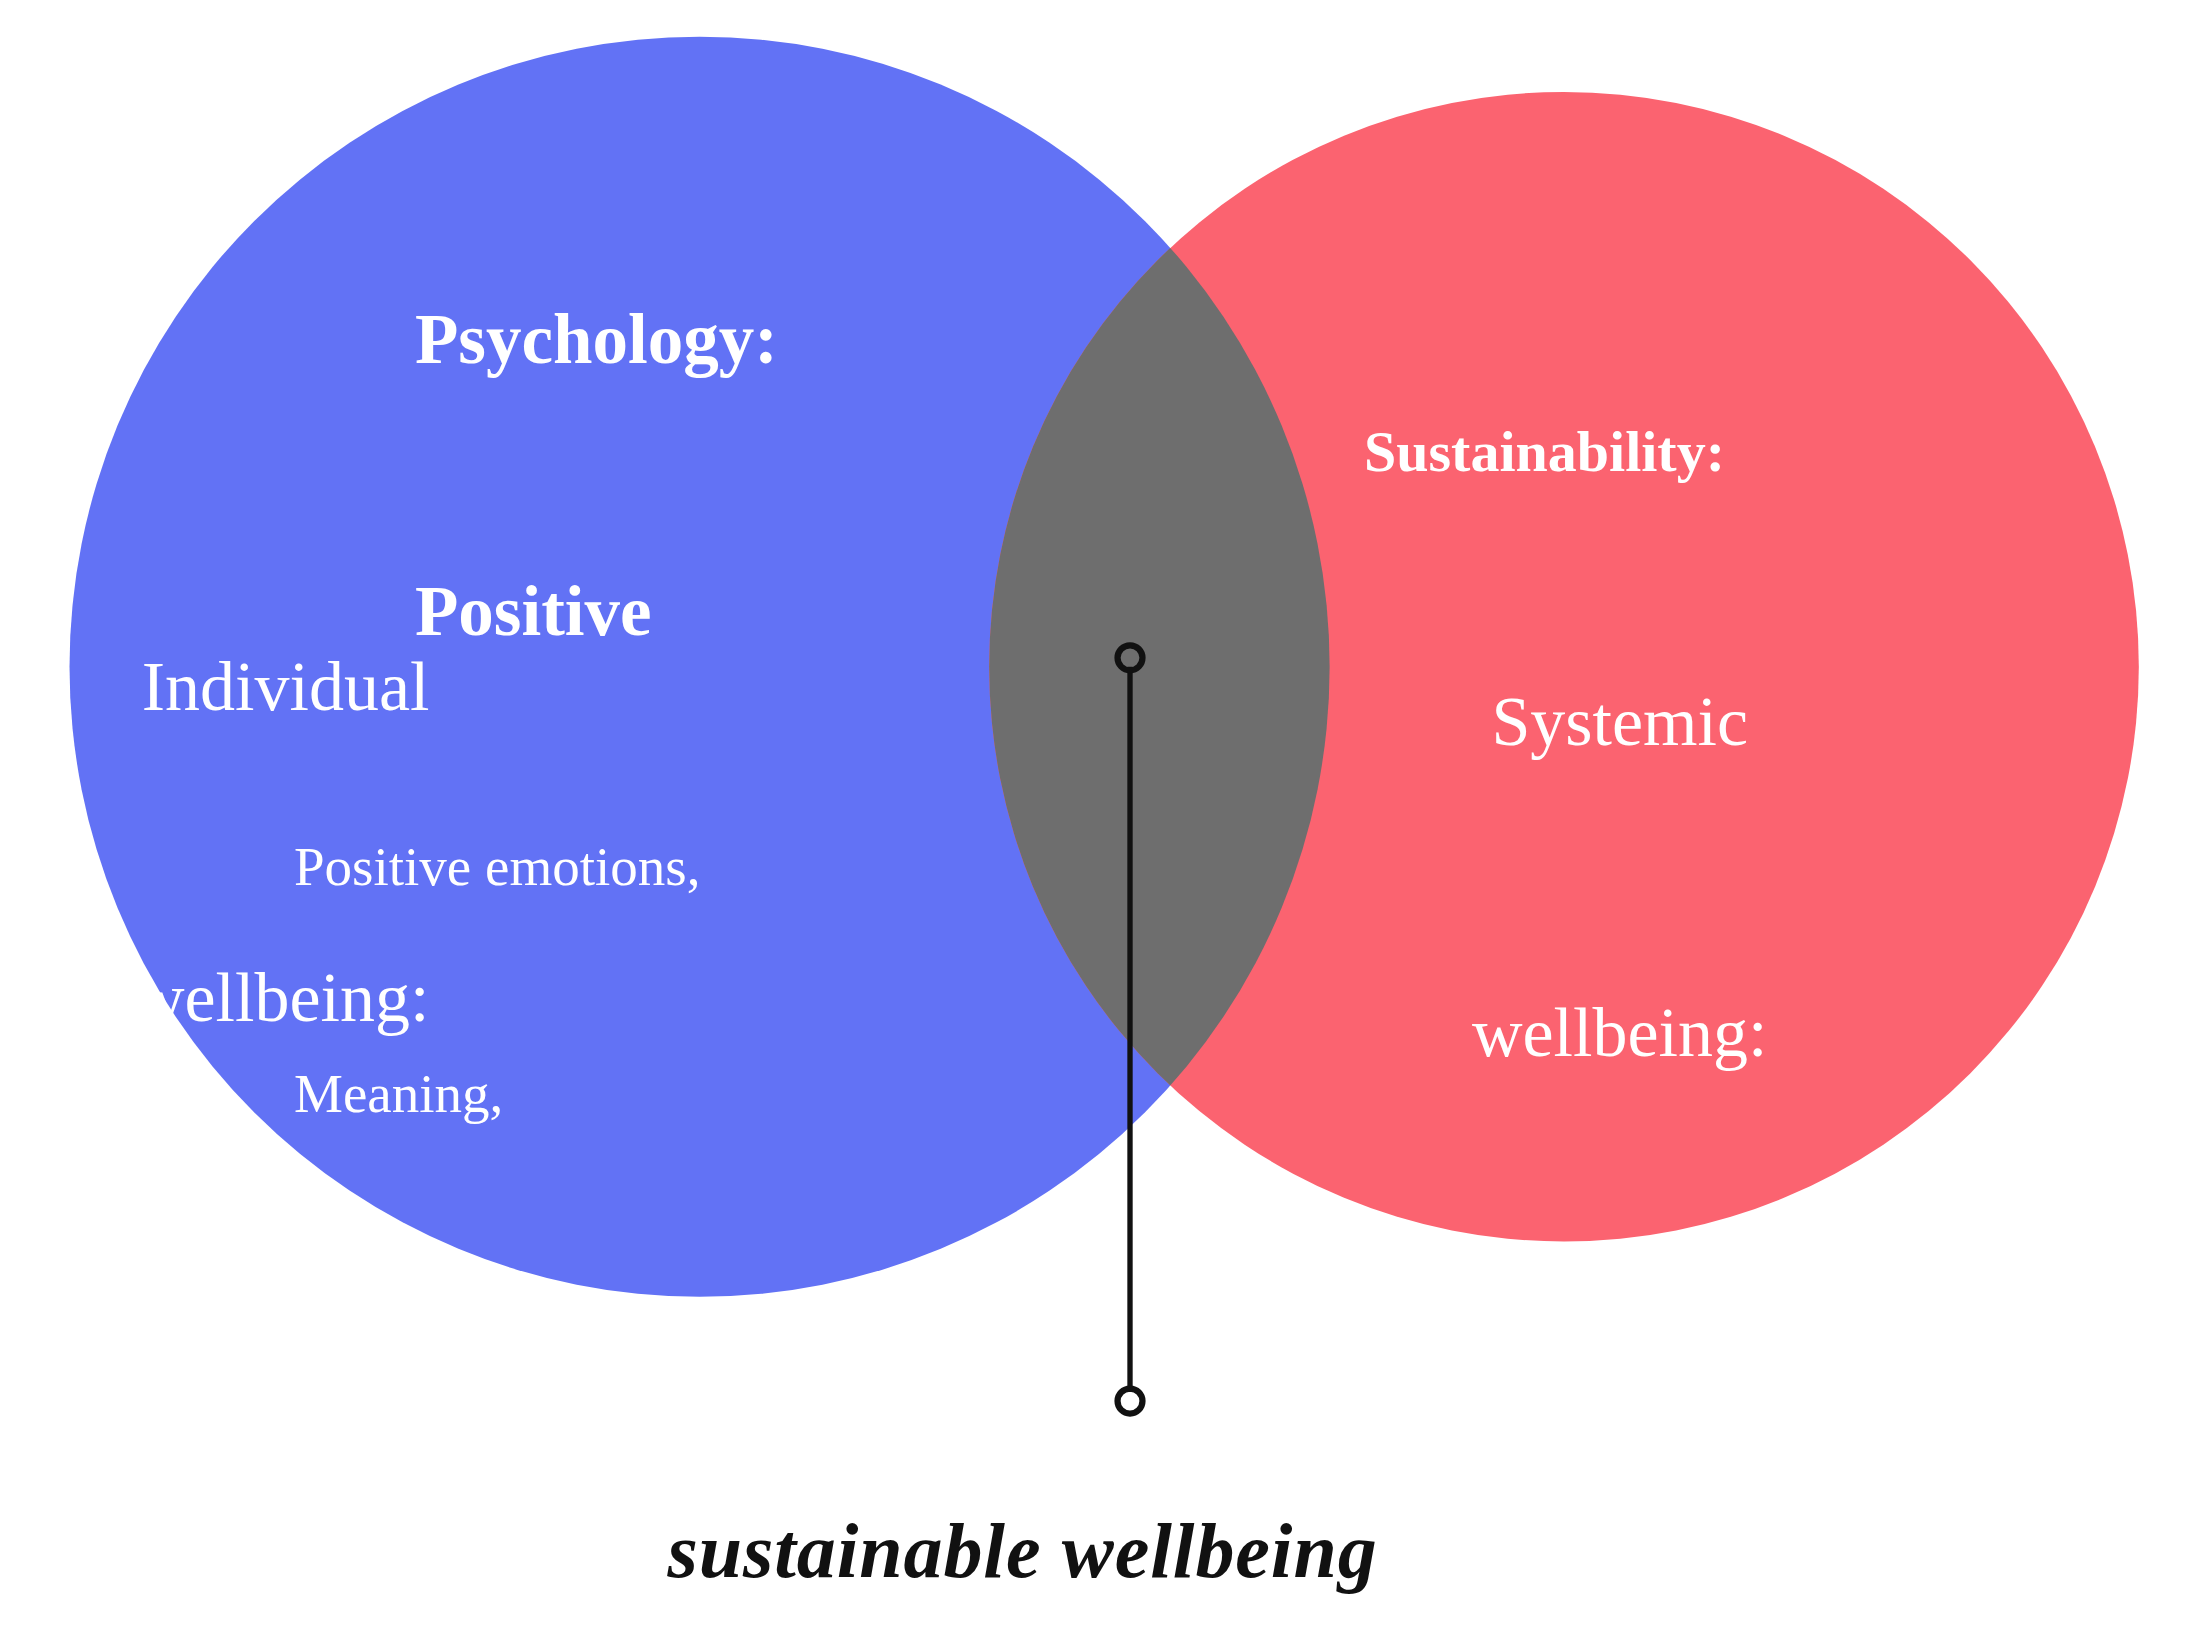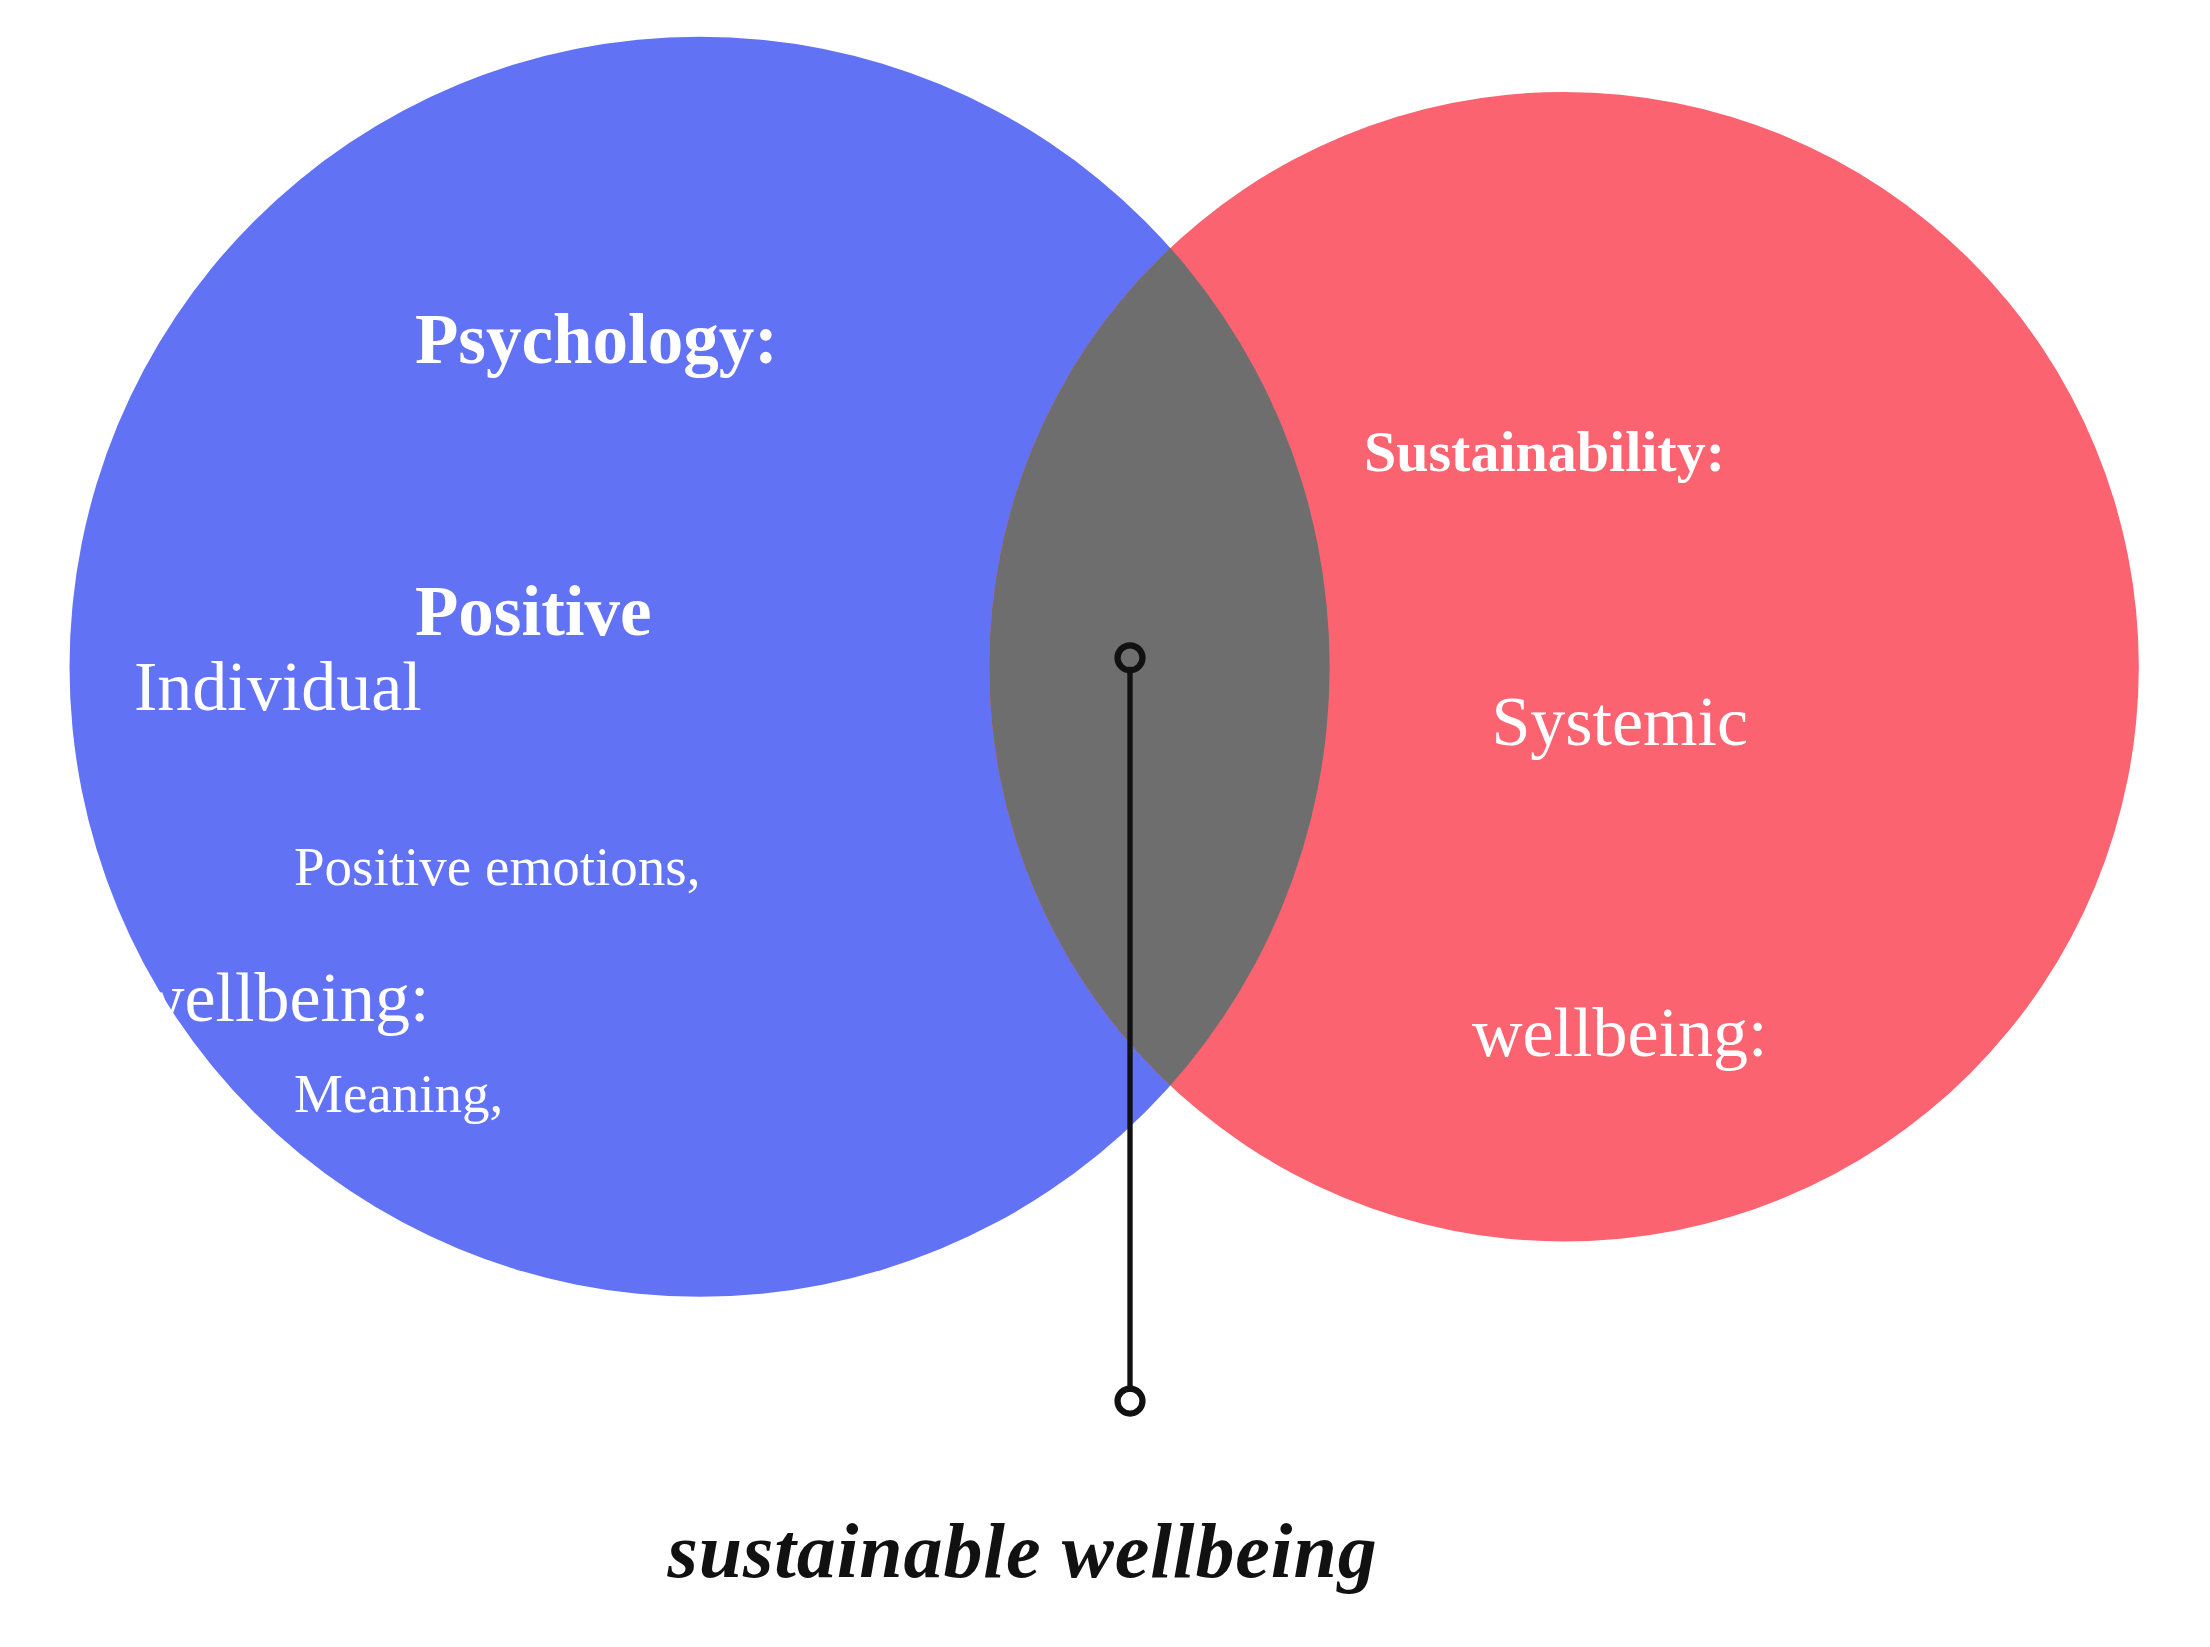--- a/index.html
+++ b/index.html
@@ -50,20 +50,21 @@
     font-weight: bold;
     line-height: 1.28;
     text-align: left;
   }
   #left-subtitle {
     left: 134px;
     top: 428px;
     font-size: 70px;
     font-weight: normal;
     line-height: 1.48;
+    text-align: right;
   }
   #left-list {
     left: 294px;
     top: 677px;
     font-size: 55px;
     font-weight: normal;
     line-height: 1.38;
   }
 
   

